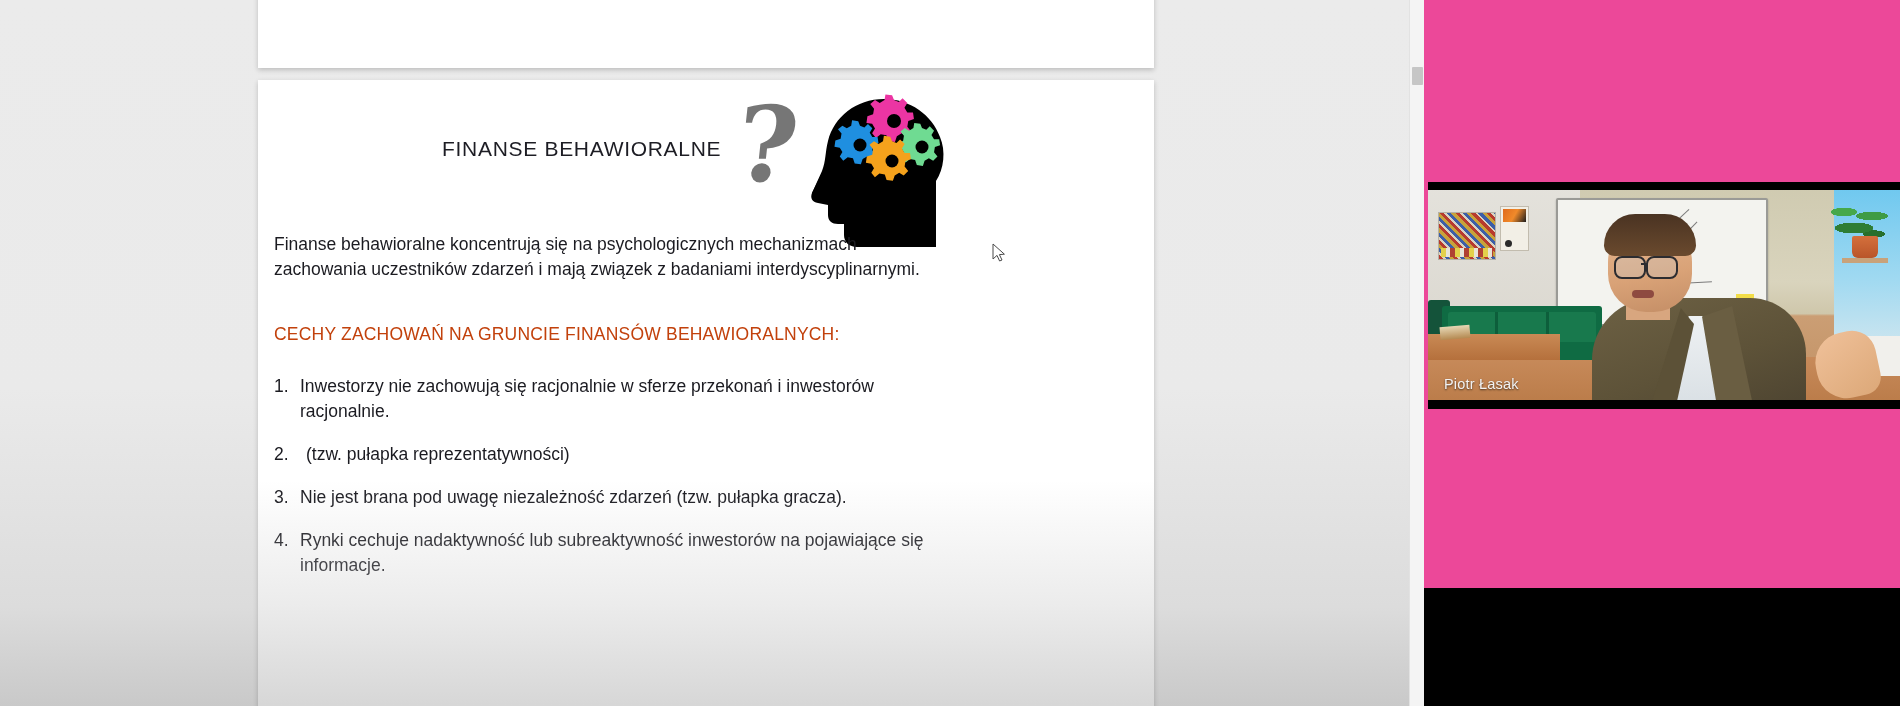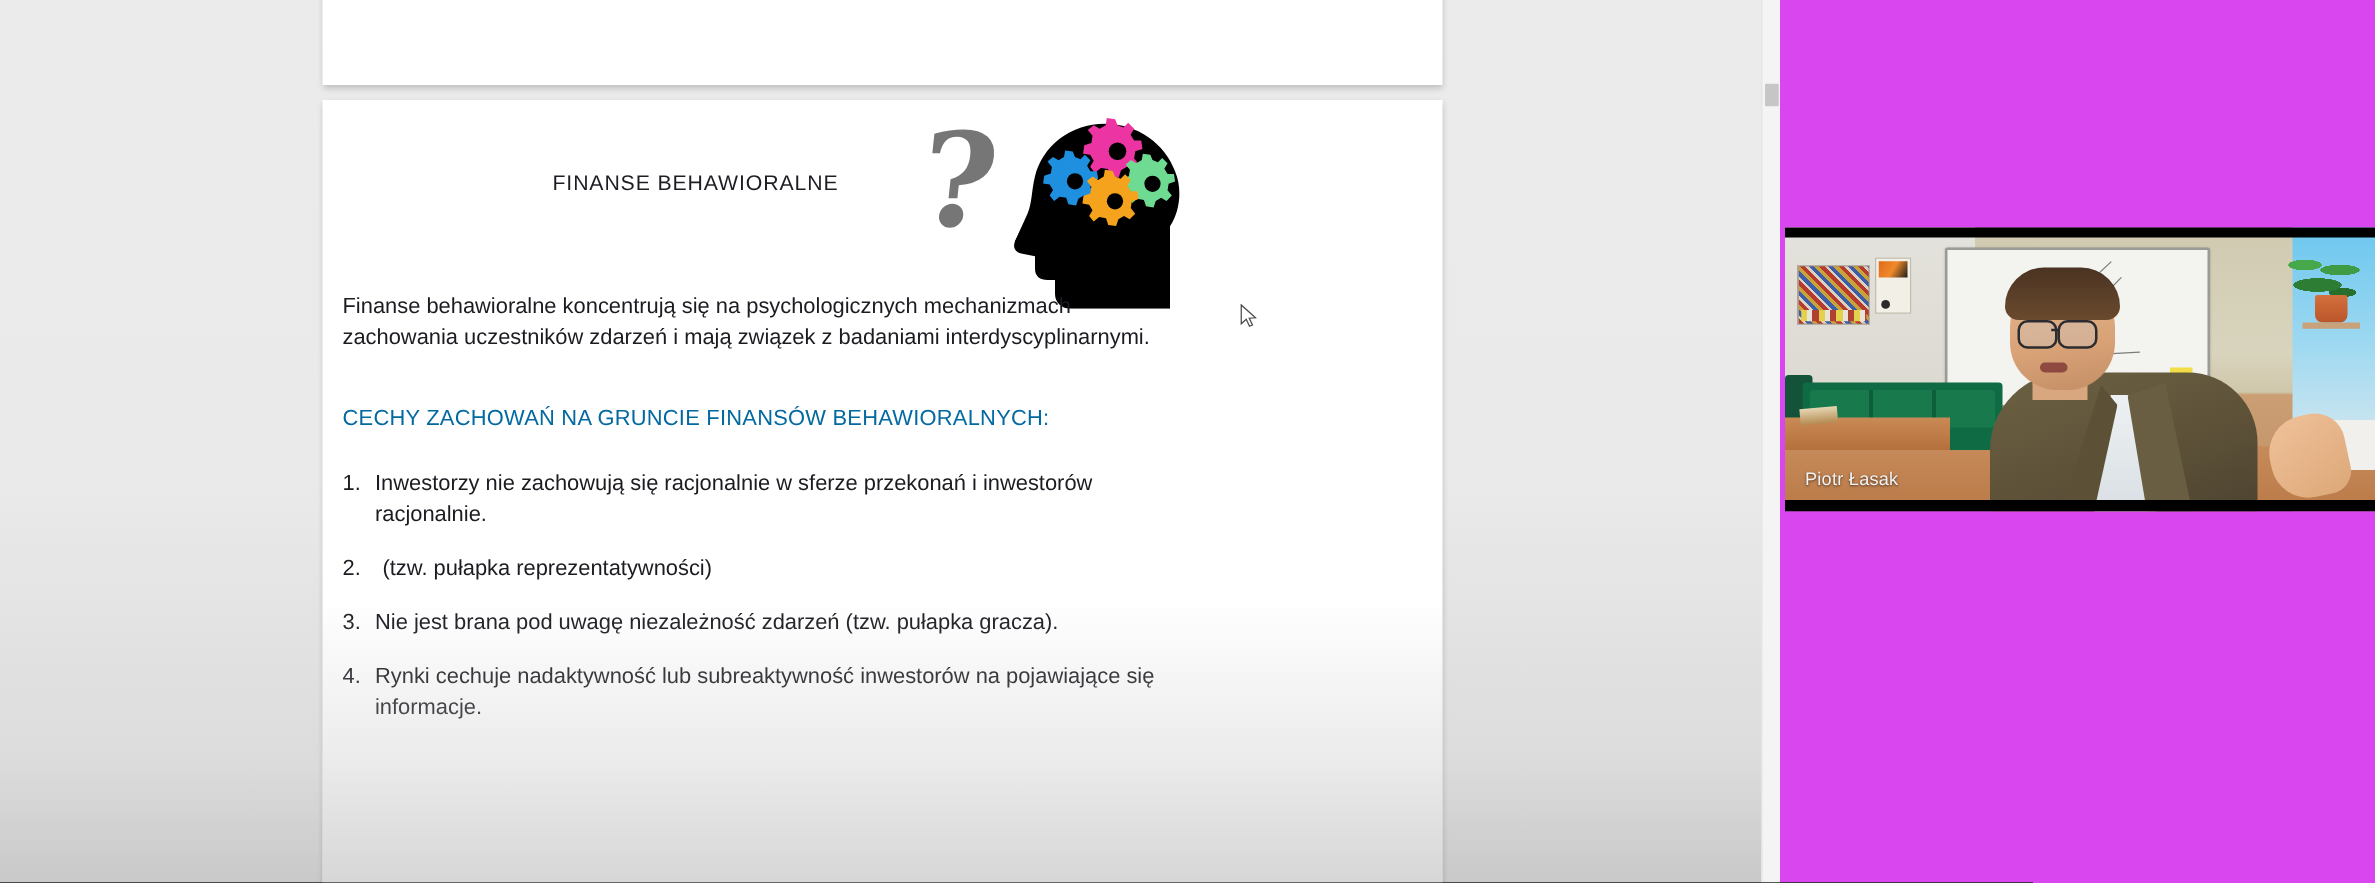--- a/index.html
+++ b/index.html
@@ -75,21 +75,21 @@
 
   
   .slide-head {
     position: relative;
     height: 176px;
   }
   .slide-title {
     position: absolute;
     left: 184px;
     top: 57px;
-    font-size: 17px;
+    font-size: 21px;
     letter-spacing: 0.7px;
     color: #1d1d24;
     font-family: "Liberation Sans", sans-serif;
     white-space: nowrap;
   }
 
   
   .graphic {
     position: absolute;
     left: 472px;
@@ -134,21 +134,21 @@
     color: #1b1b21;
     margin: 0 0 0 0;
     font-family: "Liberation Sans", sans-serif;
   }
   .para .ln { display: block; white-space: nowrap; }
   .section-head {
     margin-top: 40px;
     font-size: 17.5px;
     line-height: 24px;
     letter-spacing: 0.2px;
-    color: #0369a1;
+    color: #c2410c;
     white-space: nowrap;
   }
   ol.points {
     list-style: none;
     margin: 28px 0 0 0;
     padding: 0;
   }
   ol.points li {
     position: relative;
     font-size: 17.5px;
@@ -197,22 +197,22 @@
     background: #c6c6c6;
     border-radius: 1px;
   }
 
   
   .video-rail {
     position: absolute;
     left: 1424px;
     top: 0;
     width: 476px;
-    height: 706px;
-    background: #d946ef;
+    height: 588px;
+    background: #ec4899;
   }
   .video-tile {
     position: absolute;
     left: 4px;
     top: 182px;
     width: 472px;
     height: 227px;
     background: #000;
     overflow: hidden;
   }

